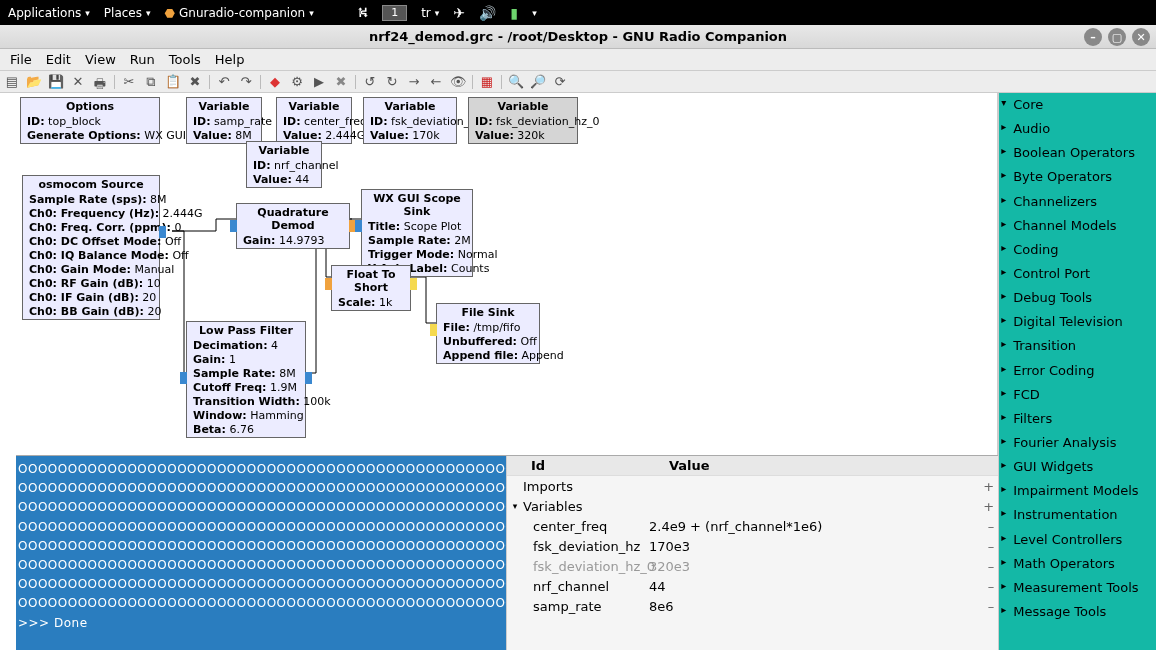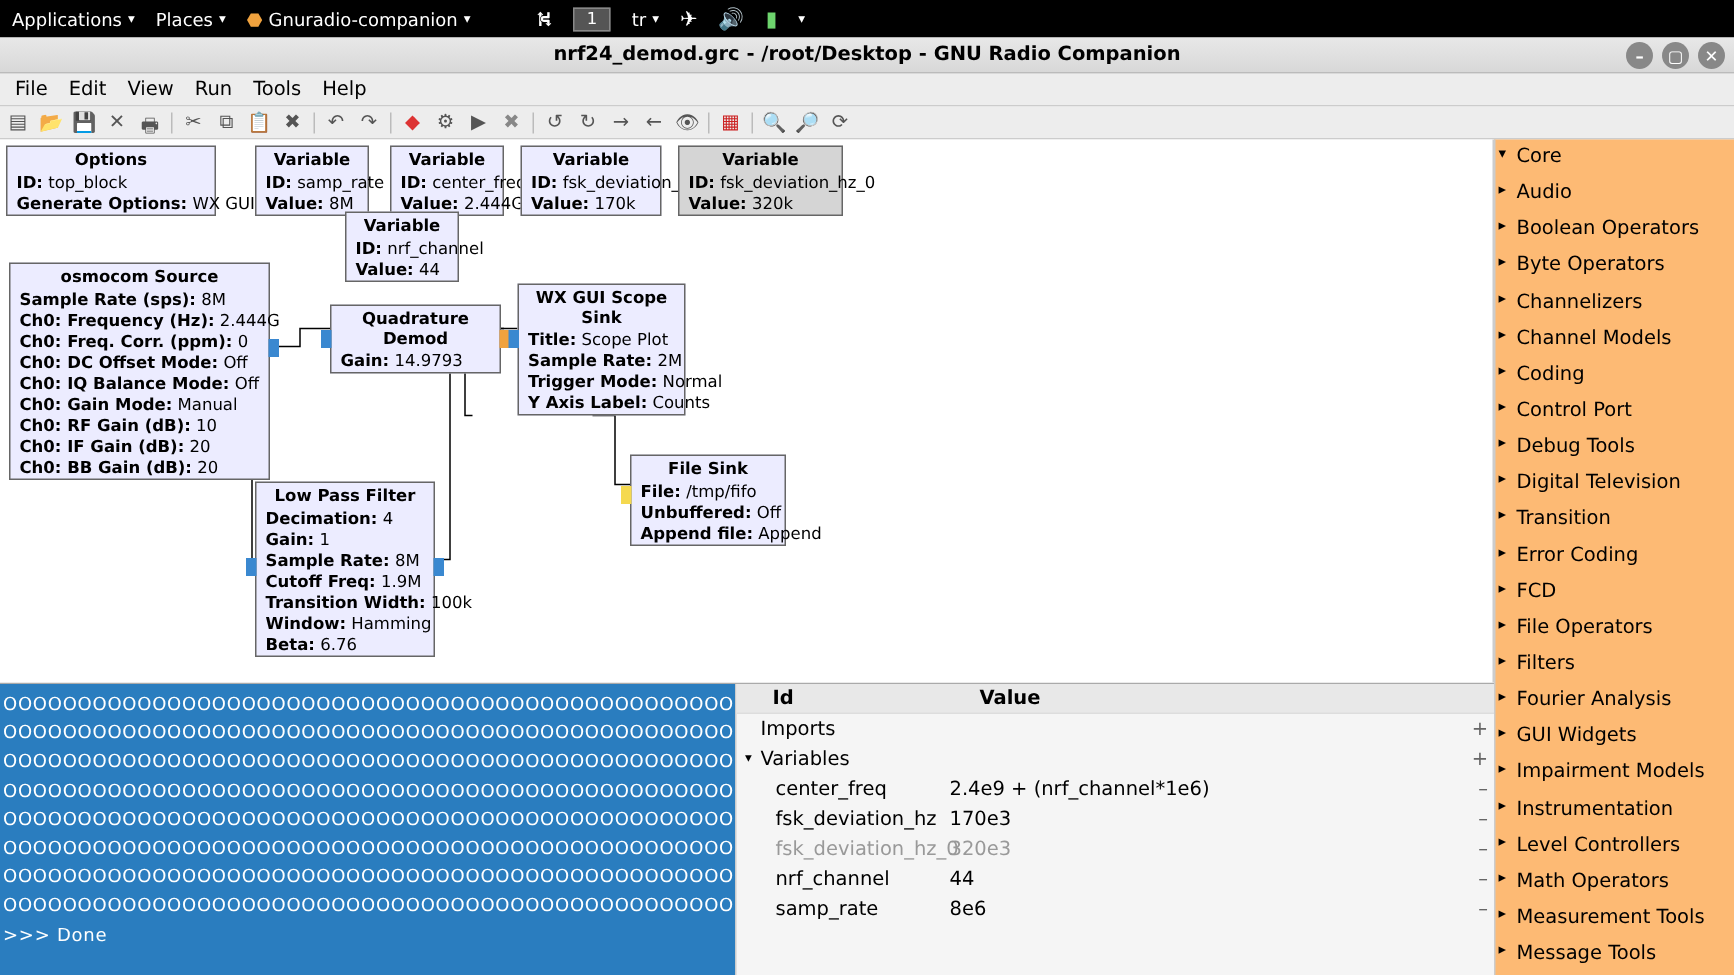--- a/index.html
+++ b/index.html
@@ -21,37 +21,37 @@
 
 
 .menubar { height: 22px; background: #ededed; border-bottom: 1px solid #ccc; display: flex; align-items: center; padding: 0 4px; gap: 2px; font-size: 13px; }
 .menubar .menu { padding: 2px 6px; cursor: pointer; }
 
 
 .toolbar { height: 22px; background: #ededed; border-bottom: 1px solid #ccc; display: flex; align-items: center; padding: 0 4px; gap: 6px; }
 .toolbar .tb { width: 16px; height: 16px; font-size: 13px; color: #555; cursor: pointer; text-align: center; }
 
 
-.main { display: flex; height: calc(650px - 25px - 24px - 22px - 22px); }
+.main { display: flex; height: calc(650px - 25px - 24px - 22px - 22px); margin-left: 16px; }
 .canvas-wrap { width: 996px; display: flex; flex-direction: column; }
 .canvas { flex: 1; background: #fff; position: relative; overflow: hidden; border-right: 1px solid #ccc; }
 .bottom-panes { height: 195px; display: flex; border-top: 1px solid #aaa; }
 .console { width: 490px; background: #2a7dbf; color: #fff; font-family: monospace; font-size: 12px; padding: 4px 2px; overflow: hidden; line-height: 1.6; letter-spacing: 0.5px; }
 .vars-pane { flex: 1; background: #f5f5f5; border-left: 1px solid #ccc; font-size: 13px; }
 .vars-header { height: 20px; display: flex; border-bottom: 1px solid #ddd; background: #e8e8e8; }
 .vars-header .col { padding: 2px 24px; font-weight: bold; }
 .vars-row { height: 20px; display: flex; align-items: center; padding-left: 4px; position: relative; }
 .vars-row .ind { width: 8px; text-align: center; font-size: 9px; }
 .vars-row .id { width: 130px; padding-left: 4px; }
 .vars-row .val { flex: 1; }
 .vars-row .plus { position: absolute; right: 4px; font-size: 13px; color: #666; }
 .vars-row.disabled { color: #999; }
 
 
-.tree { width: 160px; background: #fdba74; overflow-y: auto; font-size: 13px; border-left: 1px solid #ccc; position: relative; }
+.tree { width: 160px; background: #14b8a6; overflow-y: auto; font-size: 13px; border-left: 1px solid #ccc; position: relative; }
 .tree-scrollbar { position: absolute; left: -6px; top: 0; bottom: 0; width: 6px; background: #ddd; }
 .tree-thumb { position: absolute; left: -6px; top: 0; width: 6px; height: 290px; background: #888; border-radius: 3px; }
 .tree .node { padding: 2px 4px 2px 14px; position: relative; cursor: pointer; line-height: 1.55; }
 .tree .node::before { content: "▸"; position: absolute; left: 2px; font-size: 10px; }
 .tree .node.expanded::before { content: "▾"; }
 
 
 .blk { position: absolute; border: 1px solid #666; background: #ececff; font-size: 11px; }
 .blk.disabled { background: #d5d5d5; }
 .blk .title { text-align: center; font-weight: bold; padding: 2px 6px; }
@@ -182,21 +182,21 @@
         <div class="blk disabled" style="left: 452px; top: 4px; width: 110px;">
           <div class="title">Variable</div>
           <div class="param"><b>ID:</b> fsk_deviation_hz_0</div>
           <div class="param"><b>Value:</b> 320k</div>
         </div>
         <div class="blk" style="left: 230px; top: 48px; width: 76px;">
           <div class="title">Variable</div>
           <div class="param"><b>ID:</b> nrf_channel</div>
           <div class="param"><b>Value:</b> 44</div>
         </div>
-        <div class="blk" style="left: 6px; top: 82px; width: 174px;">
+        <div class="blk" style="left: 6px; top: 82px; width: 138px;">
           <div class="title">osmocom Source</div>
           <div class="param"><b>Sample Rate (sps):</b> 8M</div>
           <div class="param"><b>Ch0: Frequency (Hz):</b> 2.444G</div>
           <div class="param"><b>Ch0: Freq. Corr. (ppm):</b> 0</div>
           <div class="param"><b>Ch0: DC Offset Mode:</b> Off</div>
           <div class="param"><b>Ch0: IQ Balance Mode:</b> Off</div>
           <div class="param"><b>Ch0: Gain Mode:</b> Manual</div>
           <div class="param"><b>Ch0: RF Gain (dB):</b> 10</div>
           <div class="param"><b>Ch0: IF Gain (dB):</b> 20</div>
           <div class="param"><b>Ch0: BB Gain (dB):</b> 20</div>
@@ -220,20 +220,26 @@
           <div class="port blue" style="left: -7px; top: 16px;"></div>
           <div class="port orange" style="right: -7px; top: 16px;"></div>
         </div>
         <div class="blk" style="left: 345px; top: 96px; width: 112px;">
           <div class="title">WX GUI Scope Sink</div>
           <div class="param"><b>Title:</b> Scope Plot</div>
           <div class="param"><b>Sample Rate:</b> 2M</div>
           <div class="param"><b>Trigger Mode:</b> Normal</div>
           <div class="param"><b>Y Axis Label:</b> Counts</div>
           <div class="port blue" style="left: -7px; top: 30px;"></div>
+        </div>
+        <div class="blk" style="left: 315px; top: 172px; width: 80px;">
+          <div class="title">Float To Short</div>
+          <div class="param"><b>Scale:</b> 1k</div>
+          <div class="port orange" style="left: -7px; top: 12px;"></div>
+          <div class="port yellow" style="right: -7px; top: 12px;"></div>
         </div>
         <div class="blk" style="left: 420px; top: 210px; width: 104px;">
           <div class="title">File Sink</div>
           <div class="param"><b>File:</b> /tmp/fifo</div>
           <div class="param"><b>Unbuffered:</b> Off</div>
           <div class="param"><b>Append file:</b> Append</div>
           <div class="port yellow" style="left: -7px; top: 20px;"></div>
         </div>
       </div>
     <div class="bottom-panes">
@@ -307,21 +313,20 @@
       <div class="node">Byte Operators</div>
       <div class="node">Channelizers</div>
       <div class="node">Channel Models</div>
       <div class="node">Coding</div>
       <div class="node">Control Port</div>
       <div class="node">Debug Tools</div>
       <div class="node">Digital Television</div>
       <div class="node">Transition</div>
       <div class="node">Error Coding</div>
       <div class="node">FCD</div>
-      <div class="node">File Operators</div>
       <div class="node">Filters</div>
       <div class="node">Fourier Analysis</div>
       <div class="node">GUI Widgets</div>
       <div class="node">Impairment Models</div>
       <div class="node">Instrumentation</div>
       <div class="node">Level Controllers</div>
       <div class="node">Math Operators</div>
       <div class="node">Measurement Tools</div>
       <div class="node">Message Tools</div>
     </div>

